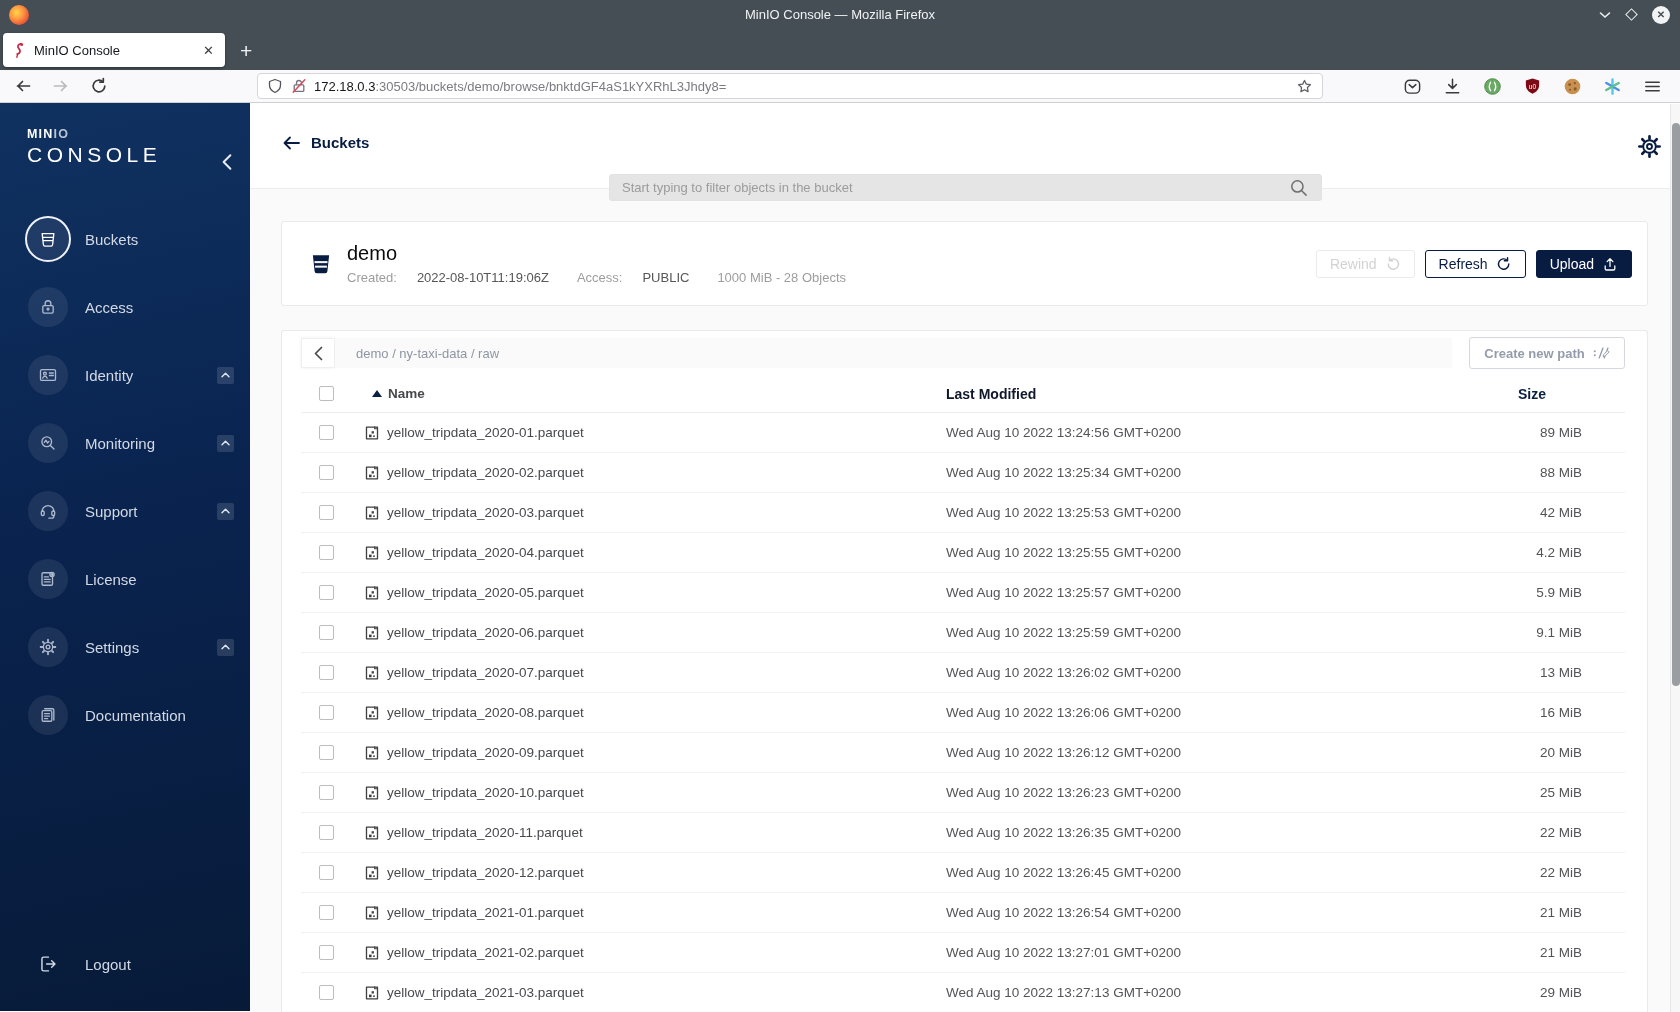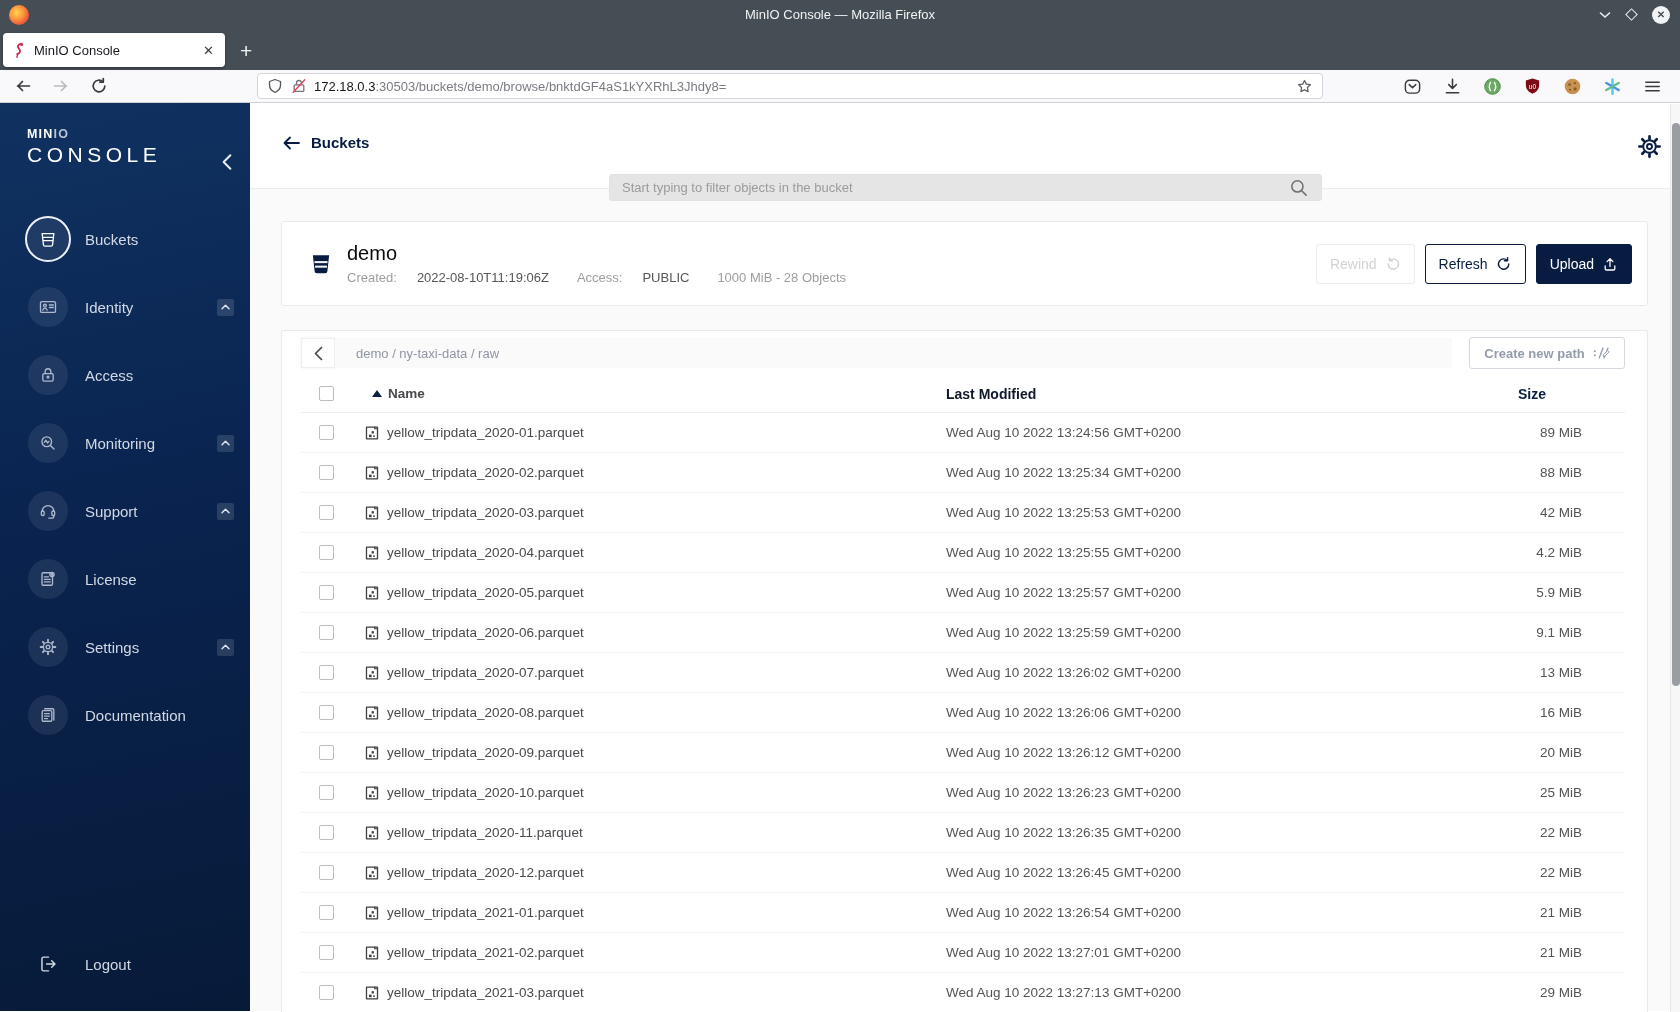--- a/index.html
+++ b/index.html
@@ -62,21 +62,21 @@
   .card { background:#fff; border:1px solid #eaeaea; border-radius:3px; }
 
   .bucket-card { height:85px; display:flex; align-items:center; padding:0 15px 0 26px; }
   .bucket-info { margin-left:13px; }
   .bucket-name { font-size:20px; font-weight:400; color:#0b0b0b; margin-bottom:5px; }
   .bucket-meta { display:flex; align-items:center; font-size:13px; white-space:nowrap; }
   .m-label { color:#9d9d9d; }
   .m-value { color:#565656; font-weight:400; margin-left:20px; }
   .m-gap { margin-left:28px; }
   .bucket-actions { margin-left:auto; display:flex; gap:10px; }
-  .btn { height:40px; border-radius:3px; font-size:14px; display:inline-flex; align-items:center; justify-content:center; gap:8px; padding:0 13px; background:#fff; cursor:pointer; font-family:"Liberation Sans",sans-serif; }
+  .btn { height:28px; border-radius:3px; font-size:14px; display:inline-flex; align-items:center; justify-content:center; gap:8px; padding:0 13px; background:#fff; cursor:pointer; font-family:"Liberation Sans",sans-serif; }
   .btn-rewind { border:1px solid #ececec; color:#d2d2d2; }
   .btn-refresh { border:1px solid #081C42; color:#081C42; }
   .btn-upload { border:1px solid #081C42; background:#081C42; color:#fff; }
 
   .browse-card { margin-top:24px; height:692px; border-bottom:none; padding:6px 22px 0 19px; }
   .path-row { display:flex; align-items:center; }
   .path-back { width:34px; height:30px; background:#fff; border:1px solid #efefef; box-shadow:0 0 3px rgba(0,0,0,.07); display:flex; align-items:center; justify-content:center; color:#4a4a4a; cursor:pointer; }
   .path-bar { flex:1; height:30px; background:#fafafa; display:flex; align-items:center; padding-left:21px; font-size:13px; color:#8f96a3; }
   .create-path-btn { margin-left:17px; width:156px; height:32px; border:1px solid #d5d8de; border-radius:3px; background:#fff; color:#949cab; font-size:13px; font-weight:700; display:flex; align-items:center; justify-content:center; gap:7px; cursor:pointer; }
 
@@ -206,42 +206,42 @@
               <svg width="20" height="20" viewBox="0 0 24 24" fill="none" stroke="currentColor" stroke-width="1.6" stroke-linecap="round" stroke-linejoin="round">
                 <path d="M5 5.5h14l-1.5 13.4a1.9 1.9 0 0 1-1.9 1.6H8.4a1.9 1.9 0 0 1-1.9-1.6L5 5.5z"></path>
                 <path d="M6 10h12M6.6 14h10.8"></path>
               </svg>
             </span>
           <span class="ilabel">Buckets</span>
         </div>
         <div class="side-item">
           <span class="icircle">
               <svg width="20" height="20" viewBox="0 0 24 24" fill="none" stroke="currentColor" stroke-width="1.6" stroke-linecap="round" stroke-linejoin="round">
+                <rect x="5.8" y="10.3" width="12.4" height="9" rx="1.5"></rect>
+                <path d="M8.6 10.3V7.9a3.4 3.4 0 0 1 6.8 0v2.4"></path>
+                <circle cx="12" cy="14.5" r="1.1"></circle>
+              </svg>
+            </span>
+          <span class="ilabel">Access</span>
+        </div>
+        <div class="side-item">
+          <span class="icircle">
+              <svg width="20" height="20" viewBox="0 0 24 24" fill="none" stroke="currentColor" stroke-width="1.6" stroke-linecap="round" stroke-linejoin="round">
                 <rect x="3" y="5.5" width="18" height="13" rx="1.8"></rect>
                 <circle cx="8.3" cy="10.4" r="1.7"></circle>
                 <path d="M5.6 15.8c.5-1.4 1.6-2.2 2.7-2.2s2.2.8 2.7 2.2"></path>
                 <path d="M13.7 9.6h4.7M13.7 12.6h4.7"></path>
               </svg>
             </span>
           <span class="ilabel">Identity</span>
           <span class="chev-box">
               <svg width="9" height="6" viewBox="0 0 9 6">
                 <path d="M1 4.8L4.5 1.2 8 4.8" fill="none" stroke="currentColor" stroke-width="1.4" stroke-linecap="round" stroke-linejoin="round"></path>
               </svg>
             </span>
-        </div>
-        <div class="side-item">
-          <span class="icircle">
-              <svg width="20" height="20" viewBox="0 0 24 24" fill="none" stroke="currentColor" stroke-width="1.6" stroke-linecap="round" stroke-linejoin="round">
-                <rect x="5.8" y="10.3" width="12.4" height="9" rx="1.5"></rect>
-                <path d="M8.6 10.3V7.9a3.4 3.4 0 0 1 6.8 0v2.4"></path>
-                <circle cx="12" cy="14.5" r="1.1"></circle>
-              </svg>
-            </span>
-          <span class="ilabel">Access</span>
         </div>
         <div class="side-item">
           <span class="icircle">
               <svg width="20" height="20" viewBox="0 0 24 24" fill="none" stroke="currentColor" stroke-width="1.6" stroke-linecap="round" stroke-linejoin="round">
                 <circle cx="10.5" cy="10.5" r="5.8"></circle>
                 <path d="M14.9 14.9l4.3 4.3"></path>
                 <path d="M7.6 11.2l1.9-2.6 1.9 3.4 1.7-2"></path>
               </svg>
             </span>
           <span class="ilabel">Monitoring</span>

